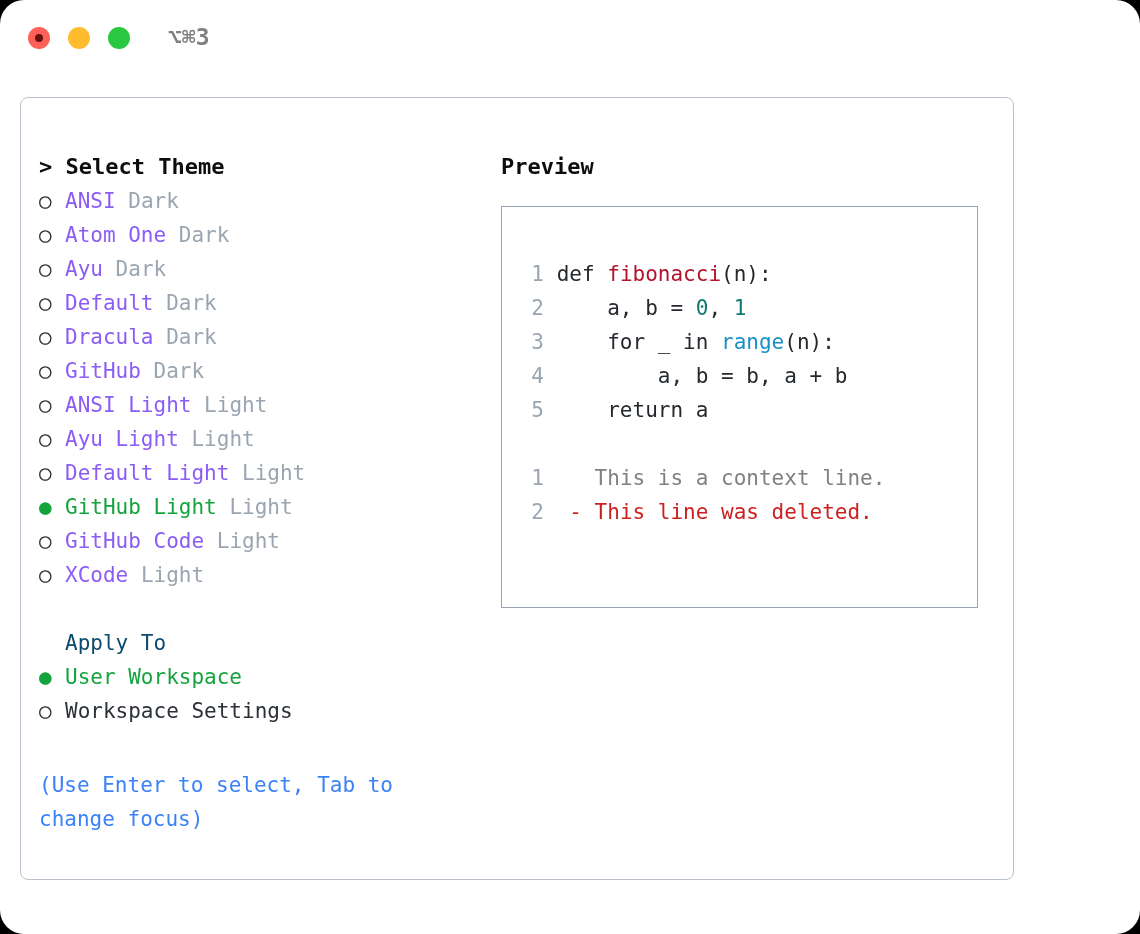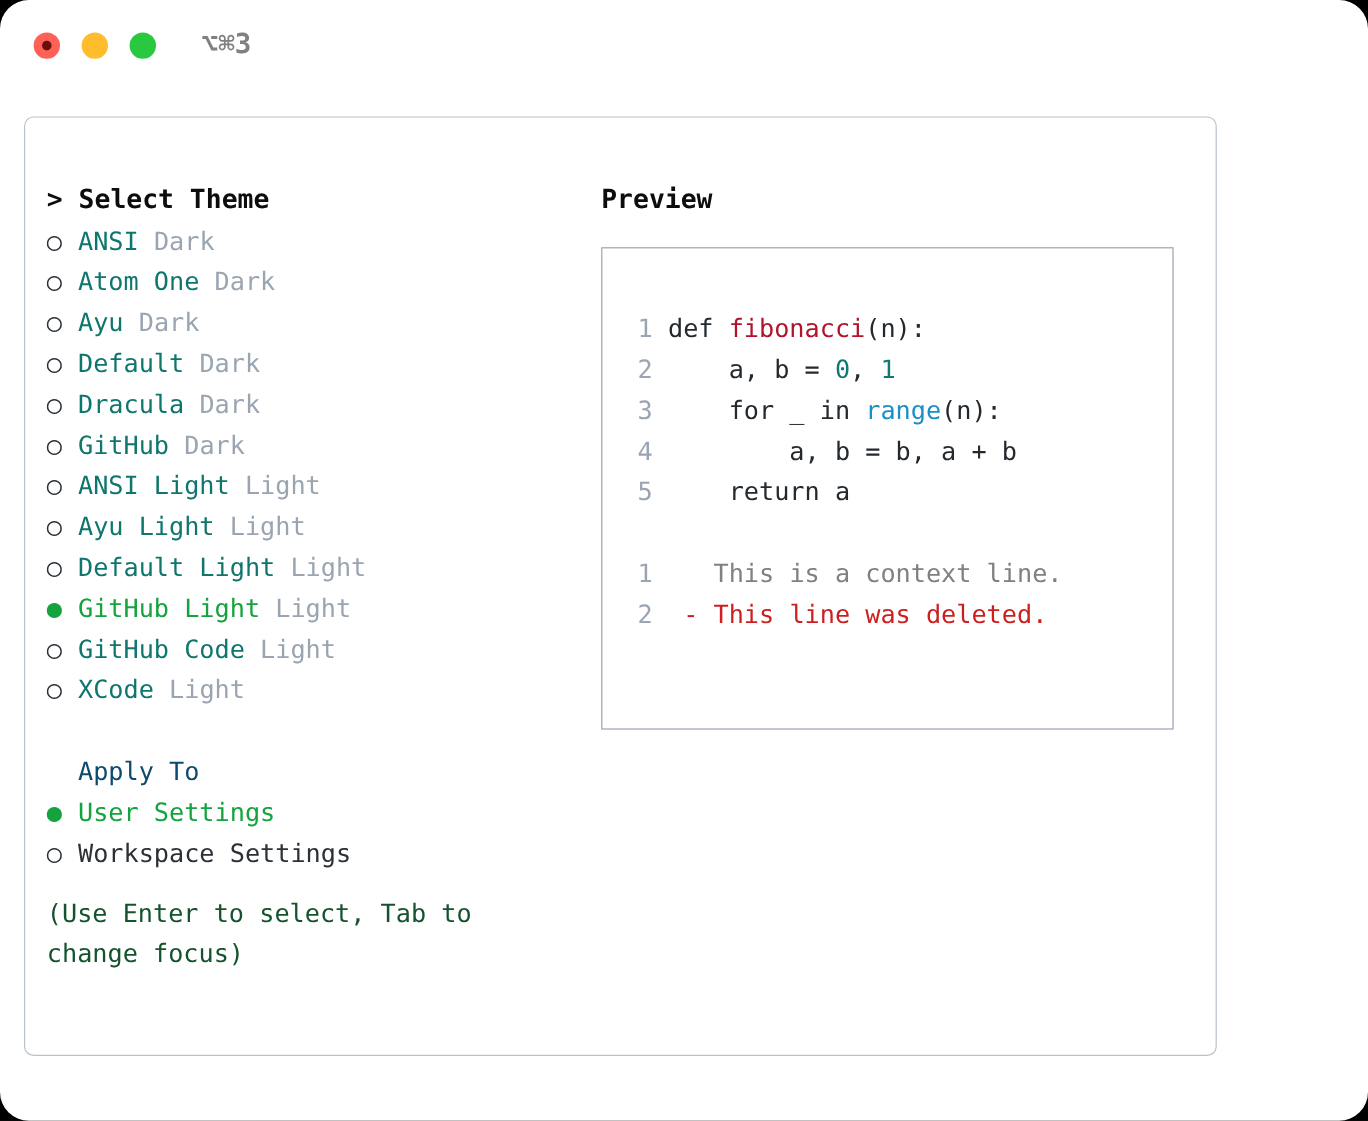--- a/index.html
+++ b/index.html
@@ -96,21 +96,21 @@
     white-space: pre;
     color: #2b3137;
   }
   .bullet {
     display: inline-block;
     width: 26px;
     color: #2b3137;
   }
   .theme-row.selected .bullet,
   .theme-row.selected .theme-name { color: #14a33c; }
-  .theme-name { color: #0f766e; }
+  .theme-name { color: #8b5cf6; }
   .theme-cat  { color: #9aa5b1; }
 
   #apply-block { margin-top: 34px; }
   .apply-header {
     height: 34px;
     line-height: 34px;
     font-size: 21px;
     color: #0c4a6e;
     padding-left: 26px;
     white-space: pre;
@@ -119,24 +119,24 @@
     height: 34px;
     line-height: 34px;
     font-size: 21px;
     white-space: pre;
     color: #2b3137;
   }
   .apply-row.selected .bullet,
   .apply-row.selected .apply-label { color: #14a33c; }
 
   #hint {
-    margin-top: 16px;
-    font-size: 21px;
-    line-height: 34px;
-    color: #14532d;
+    margin-top: 40px;
+    font-size: 21px;
+    line-height: 34px;
+    color: #3b82f6;
     width: 410px;
     white-space: pre-wrap;
   }
 
   
   #right-col {
     position: absolute;
     left: 480px;
     top: 52px;
     width: 500px;
@@ -214,21 +214,21 @@
           <div class="theme-row"><span class="bullet">○</span><span class="theme-name">Ayu Light</span><span> </span><span class="theme-cat">Light</span></div>
           <div class="theme-row"><span class="bullet">○</span><span class="theme-name">Default Light</span><span> </span><span class="theme-cat">Light</span></div>
           <div class="theme-row selected"><span class="bullet">●</span><span class="theme-name">GitHub Light</span><span> </span><span class="theme-cat">Light</span></div>
           <div class="theme-row"><span class="bullet">○</span><span class="theme-name">GitHub Code</span><span> </span><span class="theme-cat">Light</span></div>
           <div class="theme-row"><span class="bullet">○</span><span class="theme-name">XCode</span><span> </span><span class="theme-cat">Light</span></div>
         </div>
 
       <div id="apply-block">
         <div class="apply-header">Apply To</div>
         <div id="apply-rows">
-            <div class="apply-row selected"><span class="bullet">●</span><span class="apply-label">User Settings</span></div>
+            <div class="apply-row selected"><span class="bullet">●</span><span class="apply-label">User Workspace</span></div>
             <div class="apply-row"><span class="bullet">○</span><span class="apply-label">Workspace Settings</span></div>
           </div>
       </div>
 
       <div id="hint">(Use Enter to select, Tab to change focus)</div>
     </div>
 
     <div id="right-col">
       <div id="preview-title">Preview</div>
       <div id="preview-box">

